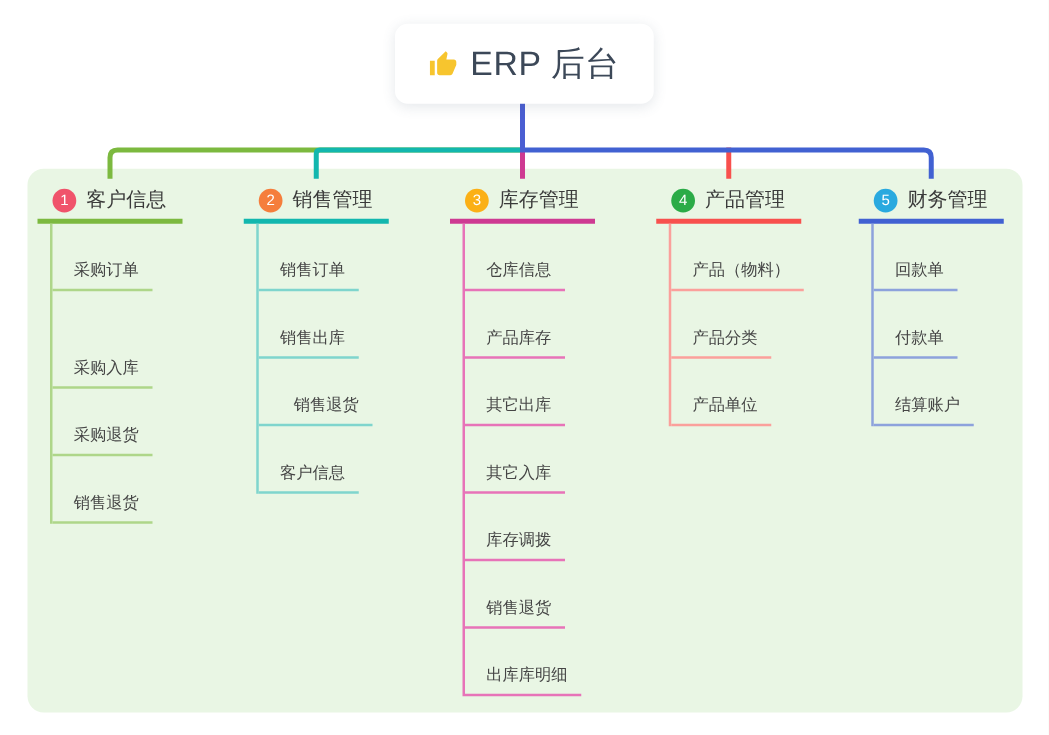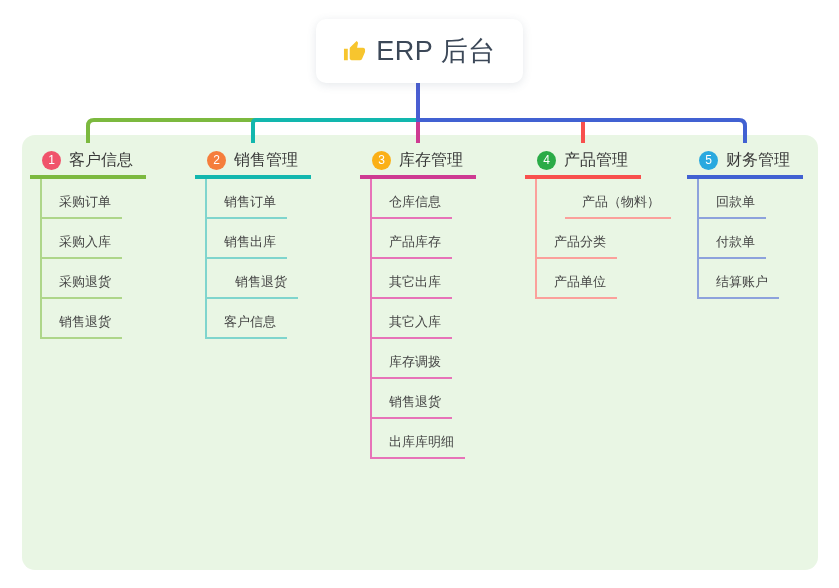--- a/index.html
+++ b/index.html
@@ -26,21 +26,21 @@
     height:29px; display:flex; align-items:center; gap:8px;
     padding-left:12px; border-bottom:4px solid #999; cursor:pointer;
   }
   .badge {
     width:19px; height:19px; border-radius:50%; flex:0 0 19px;
     color:#fff; font-size:12px; line-height:19px; text-align:center;
   }
   .branch-label { font-size:16px; color:#3a3a3a; white-space:nowrap; }
   .children { margin-left:10px; border-left:2px solid #ccc; width:max-content; }
   .child-row {
-    height:40px; box-sizing:border-box; width:max-content;
+    height:54px; box-sizing:border-box; width:max-content;
     display:flex; align-items:flex-end;
     border-bottom:2px solid #ccc;
     padding:0 11px 6px 17px;
     font-size:13px; color:#454545; white-space:nowrap; cursor:pointer;
   }
 </style>
 </head>
 <body>
 
 <div class="panel" style="background-color: rgb(233, 246, 228);"></div>
@@ -63,21 +63,21 @@
   <span class="root-label">ERP 后台</span>
 </div>
 
 <div class="branch" style="left:30px">
   <div class="branch-title" style="border-bottom-color: rgb(124, 185, 63);">
     <span class="badge" style="background-color: rgb(240, 83, 107);">1</span>
     <span class="branch-label">客户信息</span>
   </div>
   <div class="children" style="border-left-color: rgb(174, 214, 137);">
     <div class="child-row" style="border-bottom-color: rgb(174, 214, 137);">采购订单</div>
-    <div class="child-row" style="border-bottom-color: rgb(174, 214, 137);">采购入库</div>
+    <div class="child-row" style="border-bottom-color: rgb(174, 214, 137); margin-top: 24px;">采购入库</div>
     <div class="child-row" style="border-bottom-color: rgb(174, 214, 137);">采购退货</div>
     <div class="child-row" style="border-bottom-color: rgb(174, 214, 137);">销售退货</div>
   </div>
 </div>
 
 <div class="branch" style="left:195px">
   <div class="branch-title" style="border-bottom-color: rgb(18, 183, 174);">
     <span class="badge" style="background-color: rgb(245, 126, 60);">2</span>
     <span class="branch-label">销售管理</span>
   </div>
@@ -104,21 +104,21 @@
     <div class="child-row" style="border-bottom-color: rgb(231, 115, 184);">出库库明细</div>
   </div>
 </div>
 
 <div class="branch" style="left:525px">
   <div class="branch-title" style="border-bottom-color: rgb(248, 80, 77);">
     <span class="badge" style="background-color: rgb(43, 171, 71);">4</span>
     <span class="branch-label">产品管理</span>
   </div>
   <div class="children" style="border-left-color: rgb(251, 160, 155);">
-    <div class="child-row" style="border-bottom-color: rgb(251, 160, 155); margin-left: 28px;">产品（物料）</div>
+    <div class="child-row" style="border-bottom-color: rgb(251, 160, 155);">产品（物料）</div>
     <div class="child-row" style="border-bottom-color: rgb(251, 160, 155);">产品分类</div>
     <div class="child-row" style="border-bottom-color: rgb(251, 160, 155);">产品单位</div>
   </div>
 </div>
 
 <div class="branch" style="left:687px">
   <div class="branch-title" style="border-bottom-color: rgb(65, 97, 210);">
     <span class="badge" style="background-color: rgb(41, 169, 223);">5</span>
     <span class="branch-label">财务管理</span>
   </div>

